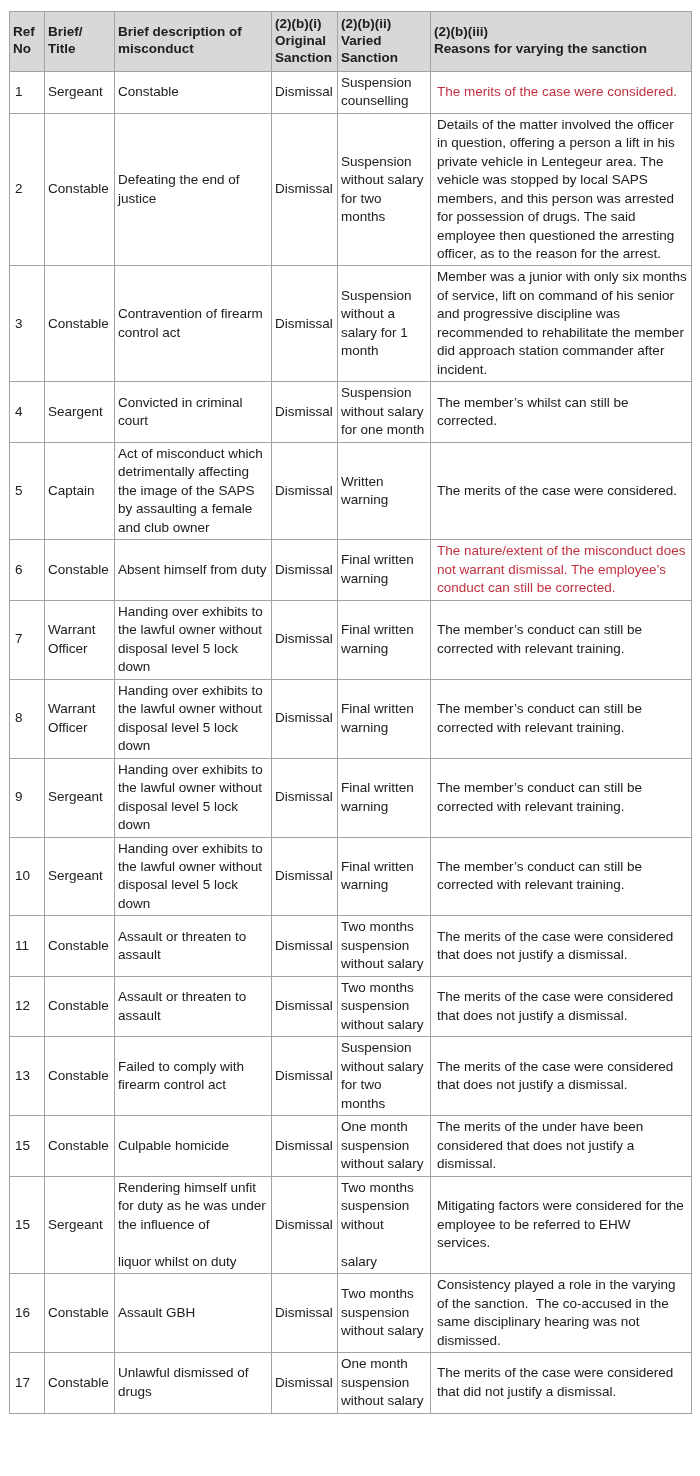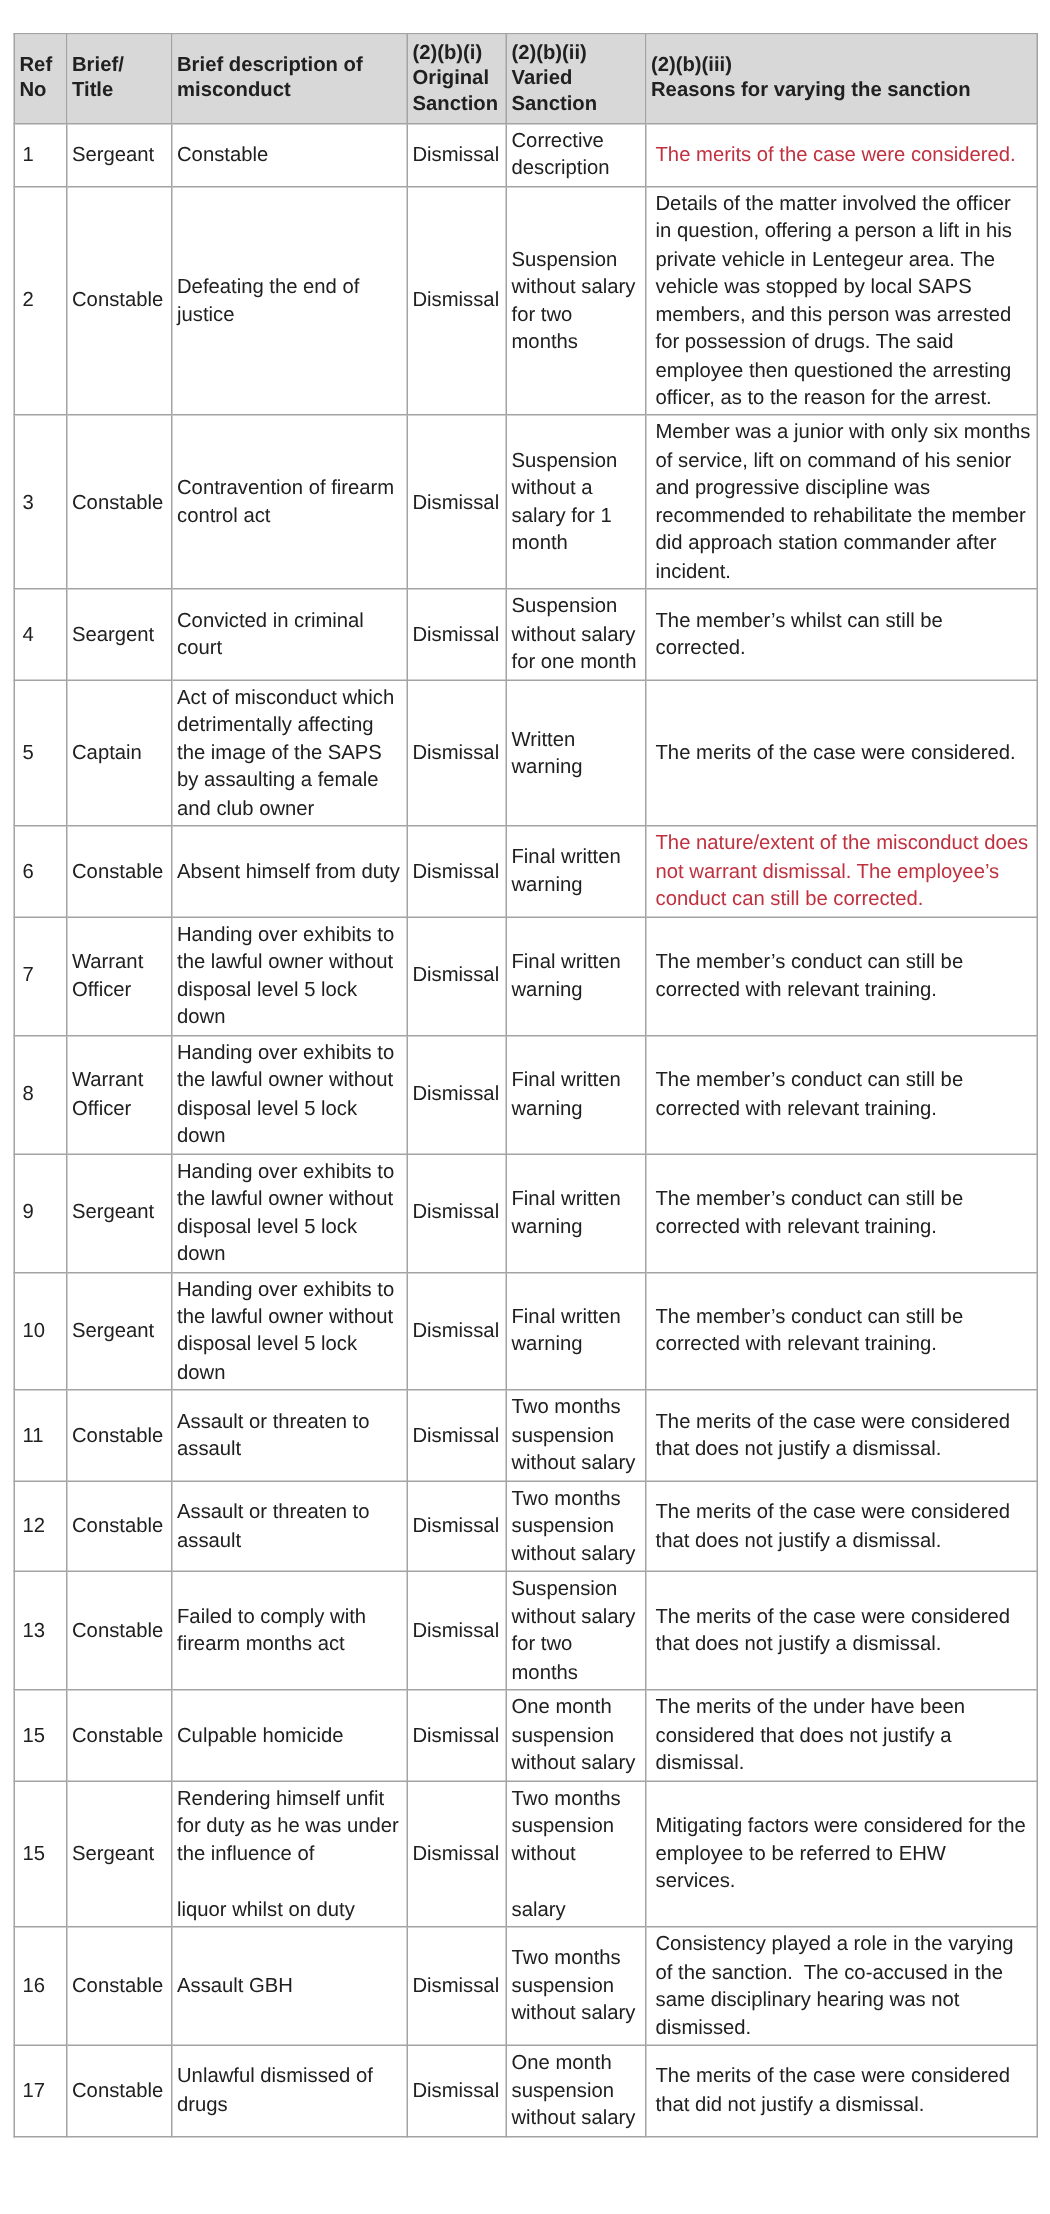--- a/index.html
+++ b/index.html
@@ -11,21 +11,21 @@
   }
   *{box-sizing:border-box;}
   html,body{margin:0;padding:0;}
   body{
     width:700px;
     background:var(--page-bg);
     font-family:"Liberation Sans","DejaVu Sans",sans-serif;
     color:var(--text);
   }
   .page{
-    padding:22px 9px 4px 9px;
+    padding:11px 9px 4px 9px;
   }
   table{
     border-collapse:collapse;
     table-layout:fixed;
     width:682px;
   }
   col.c-ref{width:35px;}
   col.c-rank{width:70px;}
   col.c-desc{width:157px;}
   col.c-orig{width:66px;}
@@ -85,21 +85,21 @@
         <th>(2)(b)(iii)
 Reasons for varying the sanction</th>
       </tr>
     </thead>
     <tbody id="tbody">
         <tr>
     <td class="c-ref">1</td>
     <td class="c-rank">Sergeant</td>
     <td class="c-desc">Constable</td>
     <td class="c-orig">Dismissal</td>
-    <td class="c-varied">Corrective description</td>
+    <td class="c-varied">Suspension counselling</td>
     <td class="c-reason red">The merits of the case were considered.</td>
   </tr>
         <tr>
     <td class="c-ref">2</td>
     <td class="c-rank">Constable</td>
     <td class="c-desc">Defeating the end of justice</td>
     <td class="c-orig">Dismissal</td>
     <td class="c-varied">Suspension without salary for two months</td>
     <td class="c-reason">Details of the matter involved the officer in question, offering a person a lift in his private vehicle in Lentegeur area. The vehicle was stopped by local SAPS members, and this person was arrested for possession of drugs. The said employee then questioned the arresting officer, as to the reason for the arrest.</td>
   </tr>
@@ -179,21 +179,21 @@
     <td class="c-ref">12</td>
     <td class="c-rank">Constable</td>
     <td class="c-desc">Assault or threaten to assault</td>
     <td class="c-orig">Dismissal</td>
     <td class="c-varied">Two months suspension without salary</td>
     <td class="c-reason">The merits of the case were considered that does not justify a dismissal.</td>
   </tr>
         <tr>
     <td class="c-ref">13</td>
     <td class="c-rank">Constable</td>
-    <td class="c-desc">Failed to comply with firearm months act</td>
+    <td class="c-desc">Failed to comply with firearm control act</td>
     <td class="c-orig">Dismissal</td>
     <td class="c-varied">Suspension without salary for two months</td>
     <td class="c-reason">The merits of the case were considered that does not justify a dismissal.</td>
   </tr>
         <tr>
     <td class="c-ref">15</td>
     <td class="c-rank">Constable</td>
     <td class="c-desc">Culpable homicide</td>
     <td class="c-orig">Dismissal</td>
     <td class="c-varied">One month suspension without salary</td>

